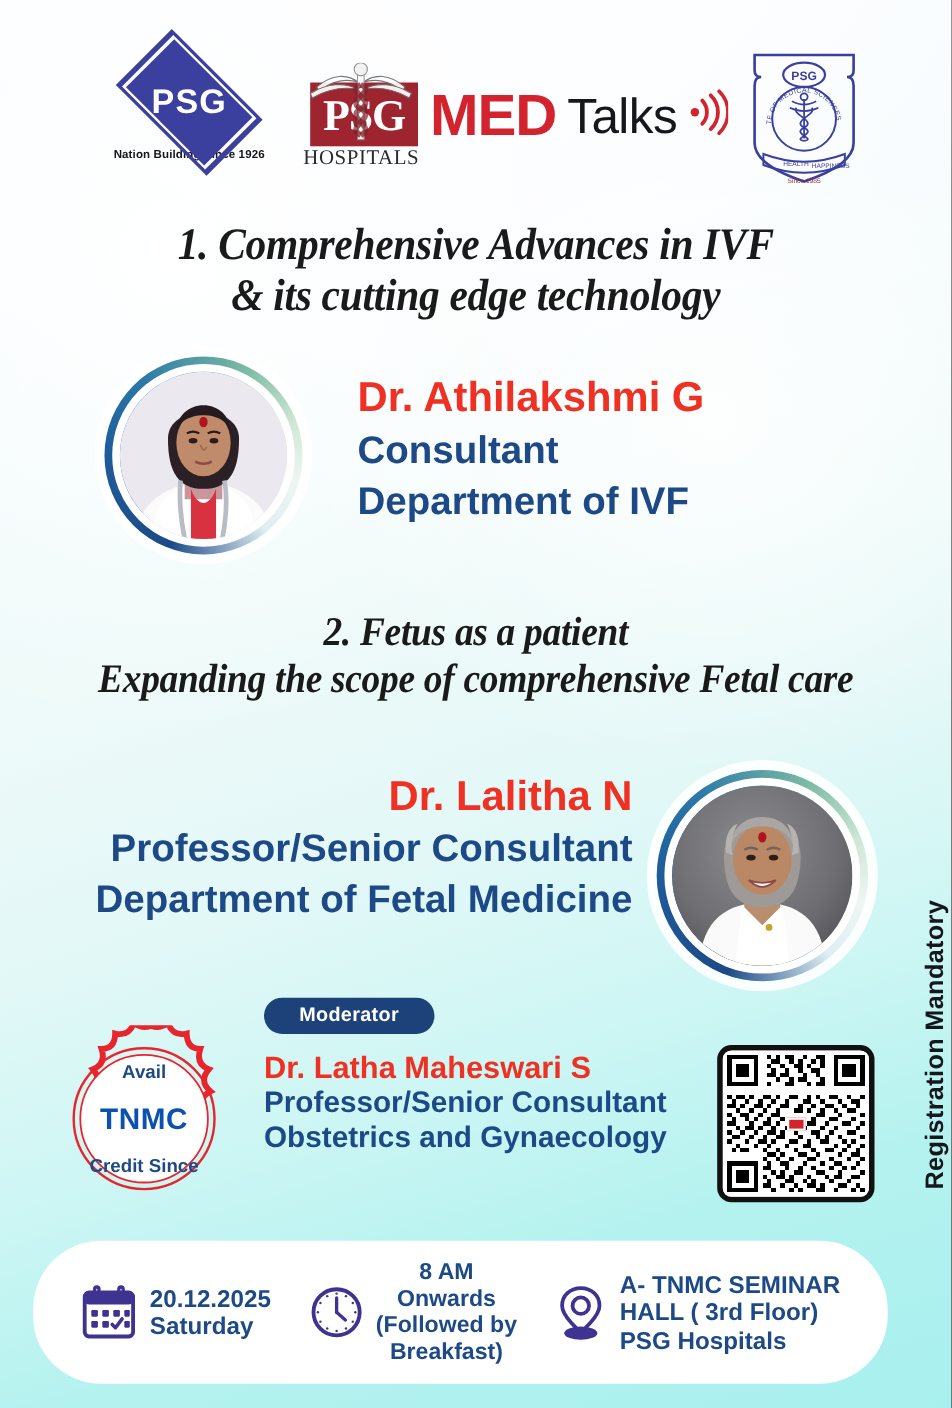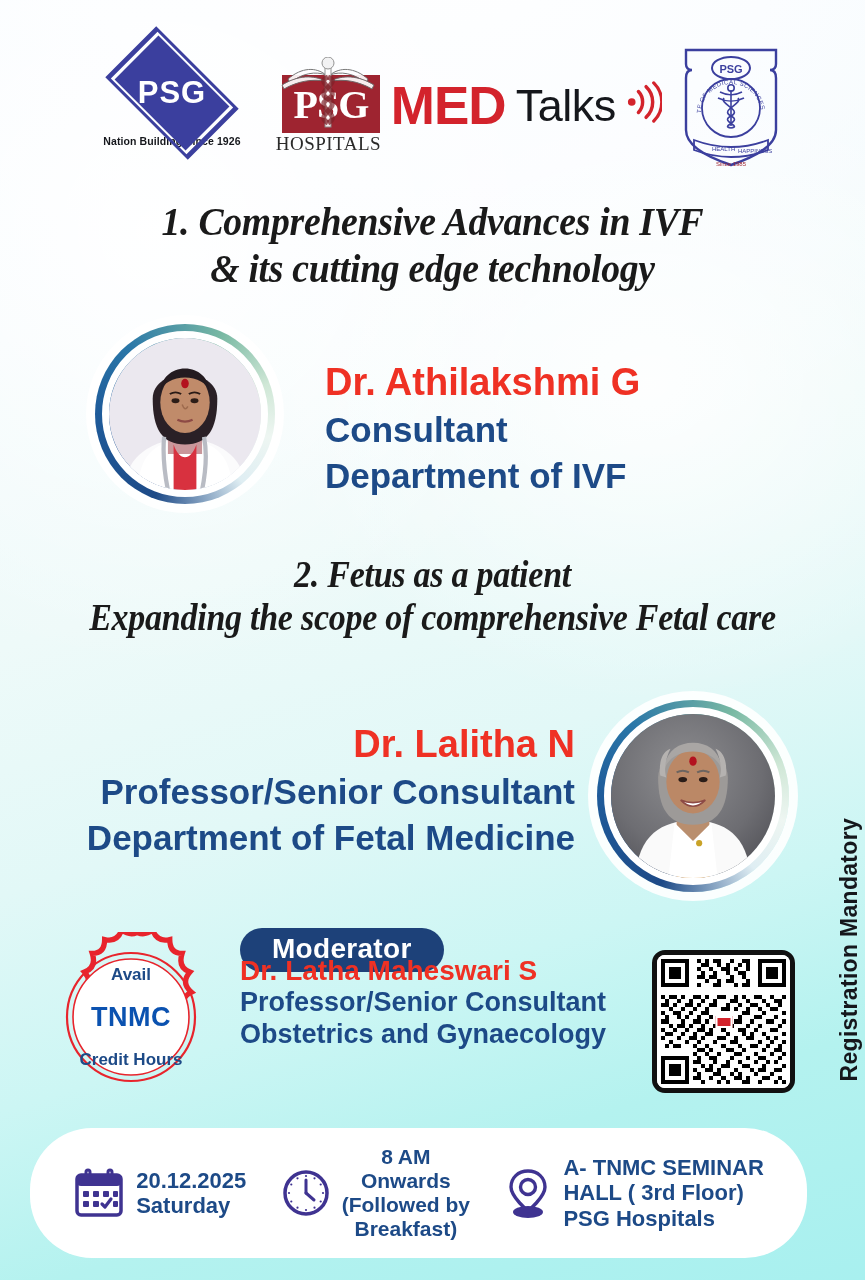--- a/index.html
+++ b/index.html
@@ -80,21 +80,21 @@
     position:absolute; left:0; right:0; text-align:center;
     font-family:"Liberation Serif", serif;
     font-weight:bold; font-style:italic;
     color:#1a1a1a;
     letter-spacing:-.3px;
   }
   .title-1 { top:198px; font-size:41px; line-height:1.14; transform:scaleX(.92); }
   .title-2 { top:553px; font-size:37px; line-height:1.17; transform:scaleX(.92); }
 
   
-  .speaker-name { color:#ef3124; font-weight:bold;margin-top:20px; }
+  .speaker-name { color:#ef3124; font-weight:bold; }
   .speaker-role { color:#1d4a87; font-weight:bold; }
 
   .spk1 { position:absolute; left:325px; top:338px; text-align:left; }
   .spk1 .speaker-name { font-size:38px; line-height:1.28; }
   .spk1 .speaker-role { font-size:35px; line-height:1.32; }
 
   .spk2 { position:absolute; right:290px; top:700px; text-align:right; }
   .spk2 .speaker-name { font-size:38px; line-height:1.28; }
   .spk2 .speaker-role { font-size:35px; line-height:1.32; }
 
@@ -107,23 +107,23 @@
   }
   .photo-inner {
     width:100%; height:100%; border-radius:50%; overflow:hidden; position:relative;
     border:7px solid #ffffff;
   }
   #photo-1 { left:95px; top:324px; width:180px; height:180px; }
   #photo-2 { left:597px; top:700px; width:192px; height:192px; }
 
   
   .mod-badge {
-    position:absolute; left:240px; top:928px;
+    position:absolute; left:240px; top:907px;
     background:#1d4179; color:#fff; border-radius:22px;
-    padding:5px 32px 7px; font-size:28px; font-weight:bold;
+    padding:5px 32px 7px; font-size:18px; font-weight:bold;
     letter-spacing:.3px;
   }
   .mod-text { position:absolute; left:240px; top:955px; }
   .mod-name { color:#ef3124; font-size:28px; font-weight:bold; line-height:1.16; }
   .mod-role { color:#1d4a87; font-size:27px; font-weight:bold; line-height:1.16; }
 
   
   .seal { position:absolute; left:46px; top:932px; width:170px; height:170px; }
   .seal-text {
     position:absolute; inset:0; display:flex; flex-direction:column;
@@ -326,21 +326,21 @@
           q7 6 14 1 q3 8 11 6 q0 9 8 9 q-3 9 5 12 q-6 7 1 13 q-8 4 -4 12 q-9 1 -7 10 q-9 -2 -11 6 q-8 -5 -13 2 q-6 -7 -13 -2 q-3 -8 -11 -6 q2 -9 -7 -10 q4 -8 -4 -12 q7 -6 1 -13 q8 -3 5 -12 q8 0 8 -9 q8 2 11 -6 q7 5 14 -1 z" transform="translate(85,85) scale(1.55) translate(-85,-85) translate(0,22)"></path>
       </g>
       <g fill="none" stroke="#e8242c" stroke-width="2.2">
         <circle cx="85" cy="85" r="64"></circle>
       </g>
       <circle cx="85" cy="85" r="58" fill="#ffffff" stroke="#e8242c" stroke-width="1.6"></circle>
     </svg>
     <div class="seal-text">
       <div class="seal-avail">Avail</div>
       <div class="seal-tnmc">TNMC</div>
-      <div class="seal-hours">Credit Hours</div>
+      <div class="seal-hours">Credit Since</div>
     </div>
   </div>
 
   <div class="qr-box">
     <svg viewBox="0 0 33 33" width="100%" height="100%" shape-rendering="crispEdges">
       <rect width="33" height="33" fill="#fff"></rect>
       <g fill="#000">
         <path d="M1 1h7v7h-7z"></path>
           <path d="M2 2h5v5h-5z" fill="#fff"></path>
           <path d="M3 3h3v3h-3z"></path>

